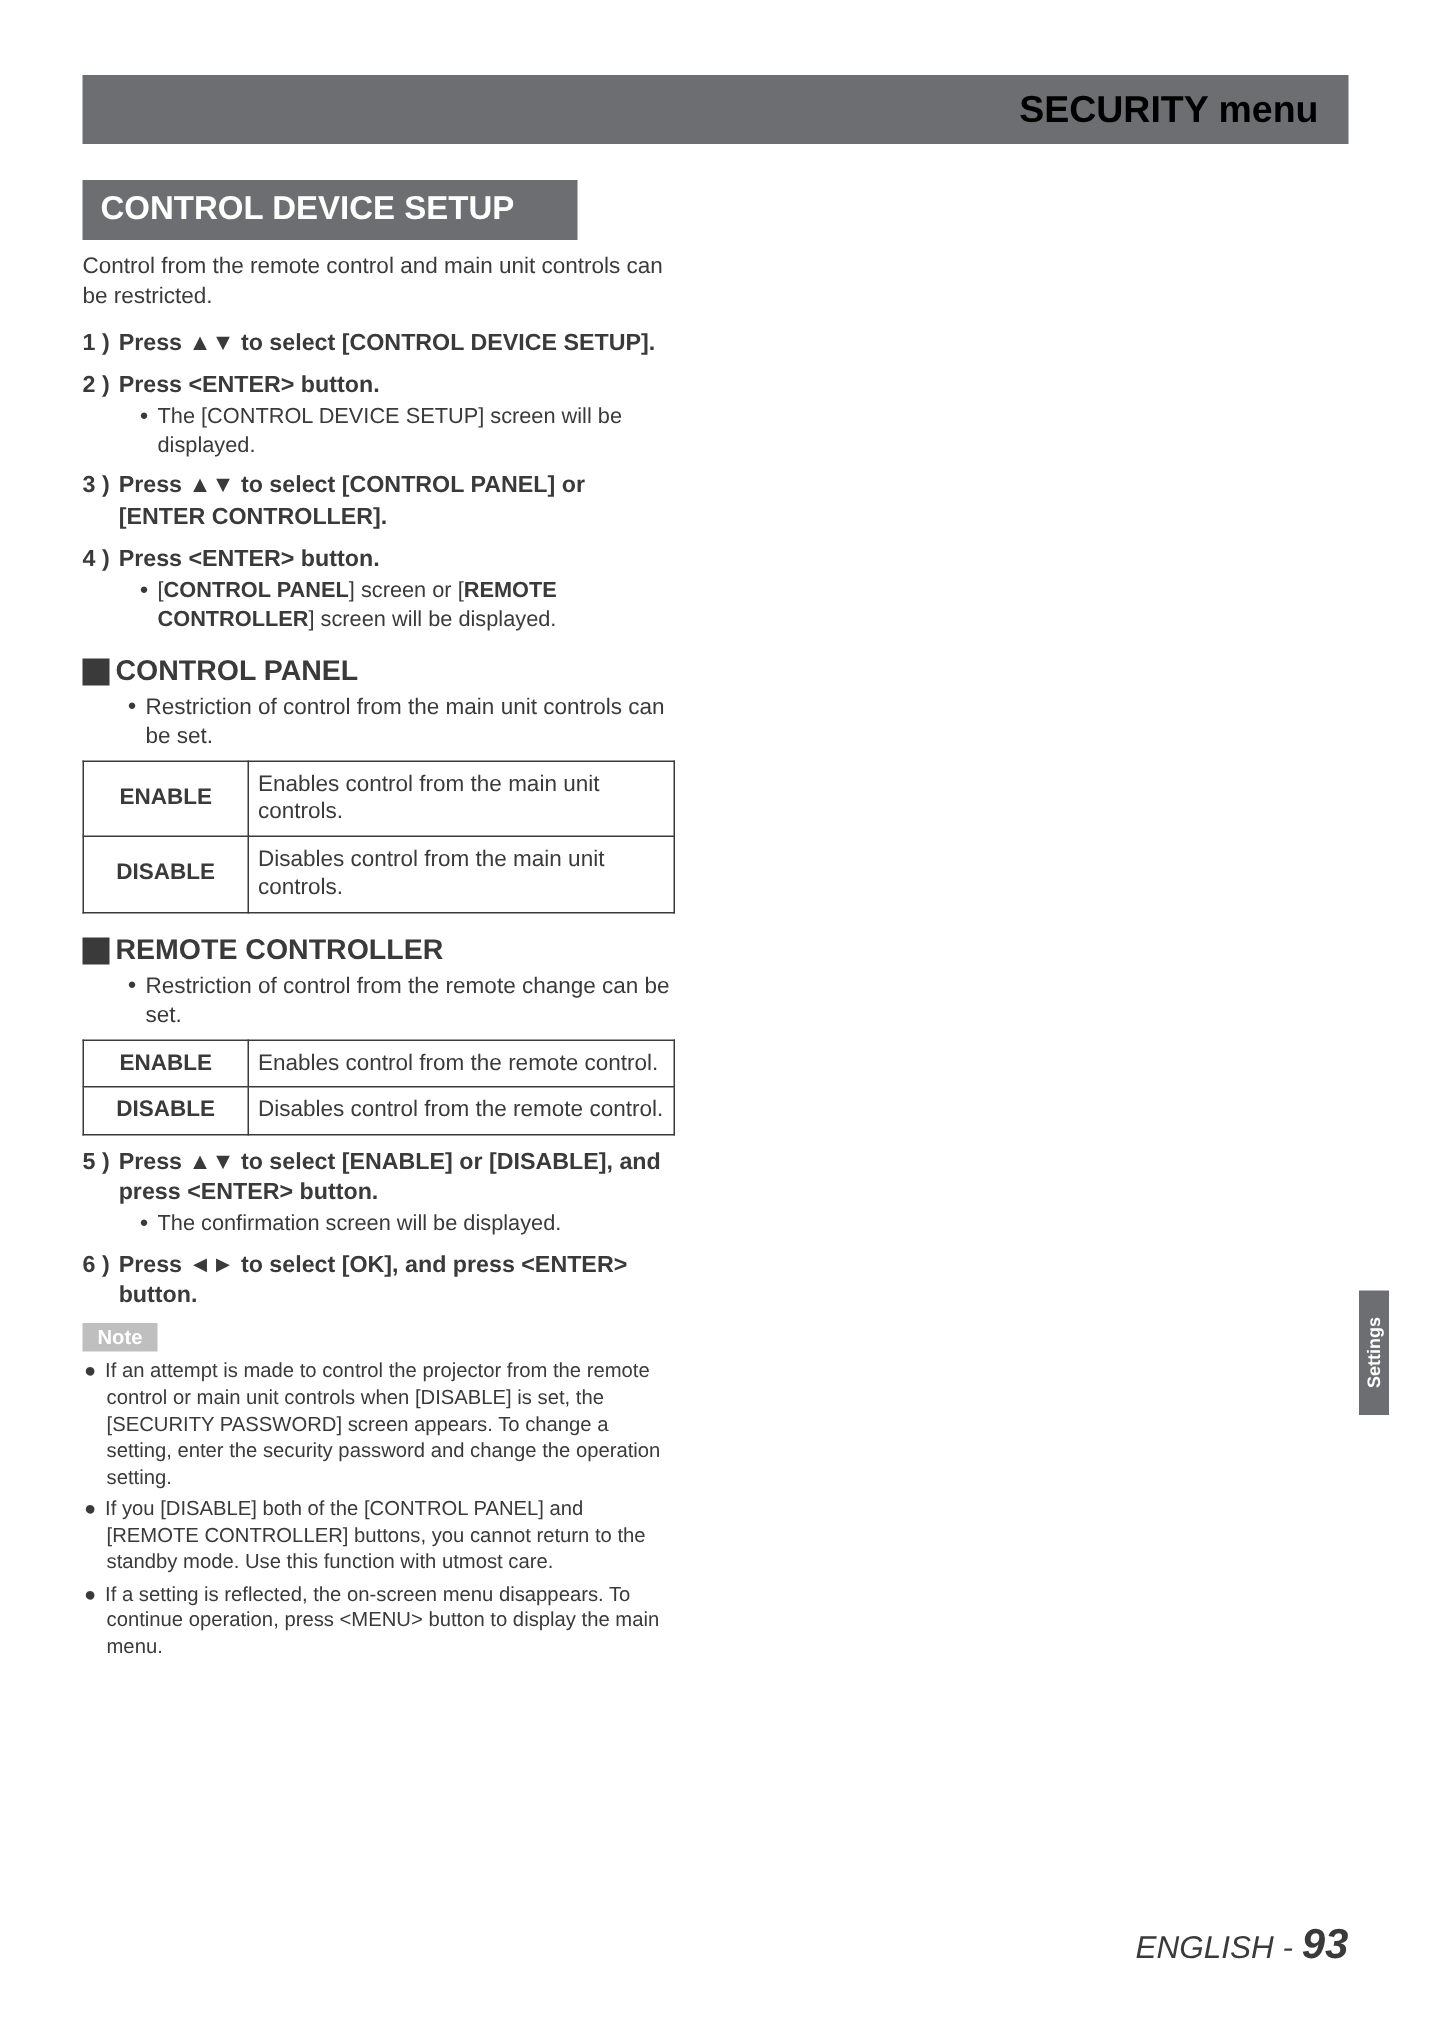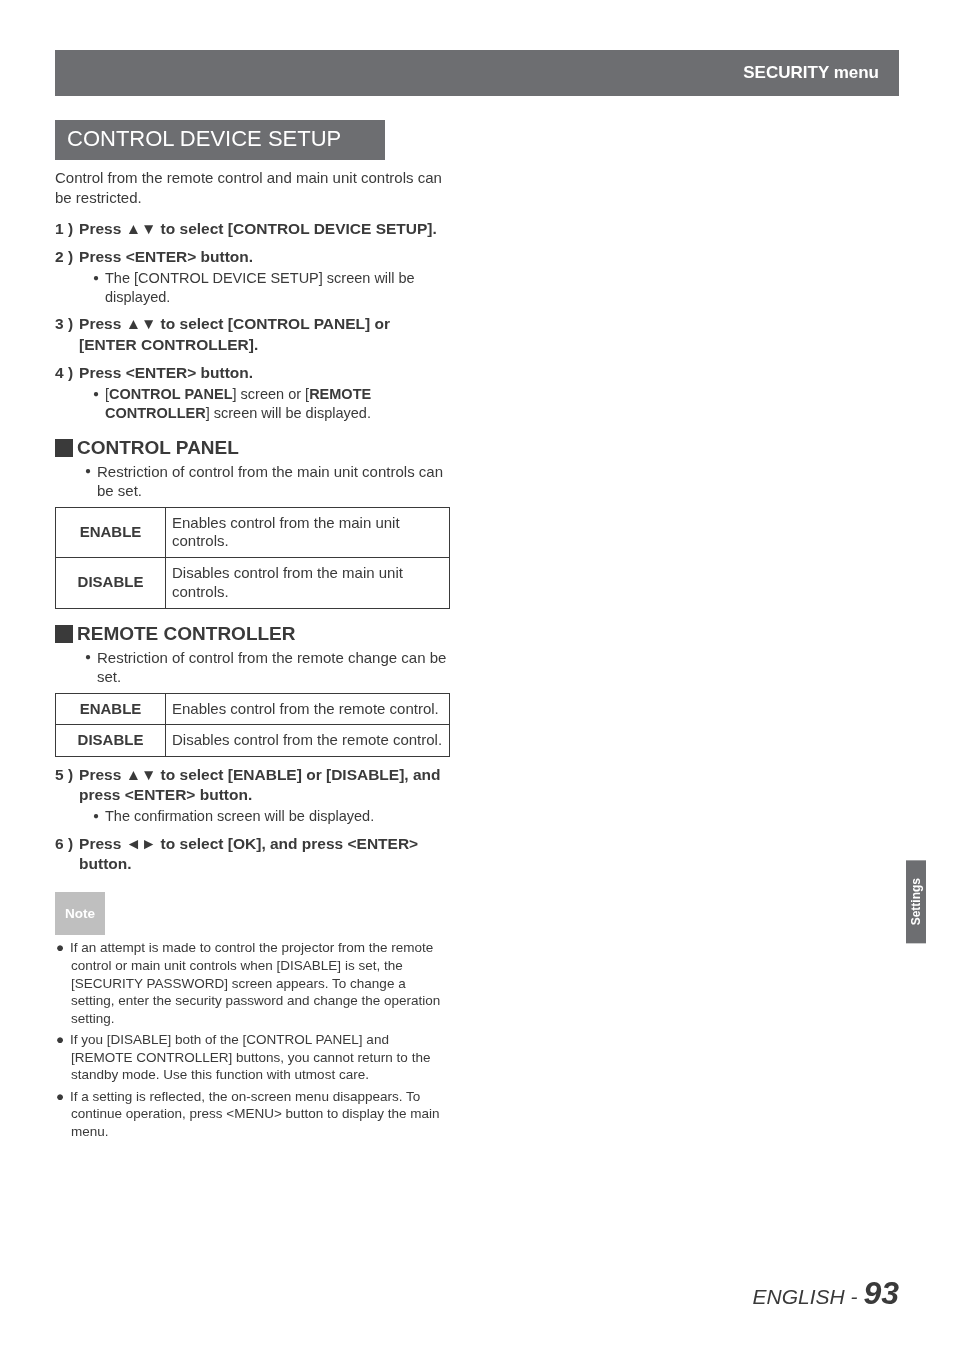--- a/index.html
+++ b/index.html
@@ -24,40 +24,40 @@
     .header-band {
       background: #6d6e71;
       height: 46px;
       display: flex;
       align-items: center;
       justify-content: flex-end;
       padding-right: 20px;
       margin-bottom: 24px;
     }
     .header-title {
-      color: #ffffff;
-      font-size: 17px;
+      color: #000000;
+      font-size: 25px;
       font-weight: bold;
     }
     .content {
       display: flex;
       gap: 30px;
       flex: 1;
     }
     .left-col {
       width: 395px;
     }
     .right-col {
       flex: 1;
     }
     .section-bar {
       background: #6d6e71;
       color: #fff;
       font-size: 22px;
-      font-weight: normal;
+      font-weight: bold;
       padding: 6px 12px 8px 12px;
       margin-bottom: 8px;
       display: inline-block;
       min-width: 330px;
     }
     .intro-text {
       font-size: 15px;
       line-height: 1.35;
       margin-bottom: 10px;
     }
@@ -132,22 +132,21 @@
       font-weight: bold;
       text-align: center;
       width: 110px;
     }
     .note-label {
       display: inline-block;
       background: #bfbfbf;
       color: #fff;
       font-size: 13.5px;
       font-weight: bold;
-      padding: 14px 10px;
-      margin-top: 10px;
+      padding: 2px 10px;
     }
     .note-list {
       font-size: 13.5px;
       line-height: 1.3;
       margin-top: 4px;
       padding-left: 16px;
       text-indent: -15px;
     }
     .note-list .nb {
       display: inline-block;
@@ -168,21 +167,21 @@
     }
     .footer {
       position: absolute;
       bottom: 38px;
       right: 55px;
       font-style: italic;
       font-size: 21px;
       color: #3a3a3a;
     }
     .footer .pnum {
-      font-size: 32px;
+      font-size: 28px;
       font-weight: bold;
       font-style: italic;
     }
   </style>
 </head>
 <body>
 
 <div class="page">
   <div class="header-band">
     <span class="header-title">SECURITY menu</span>

